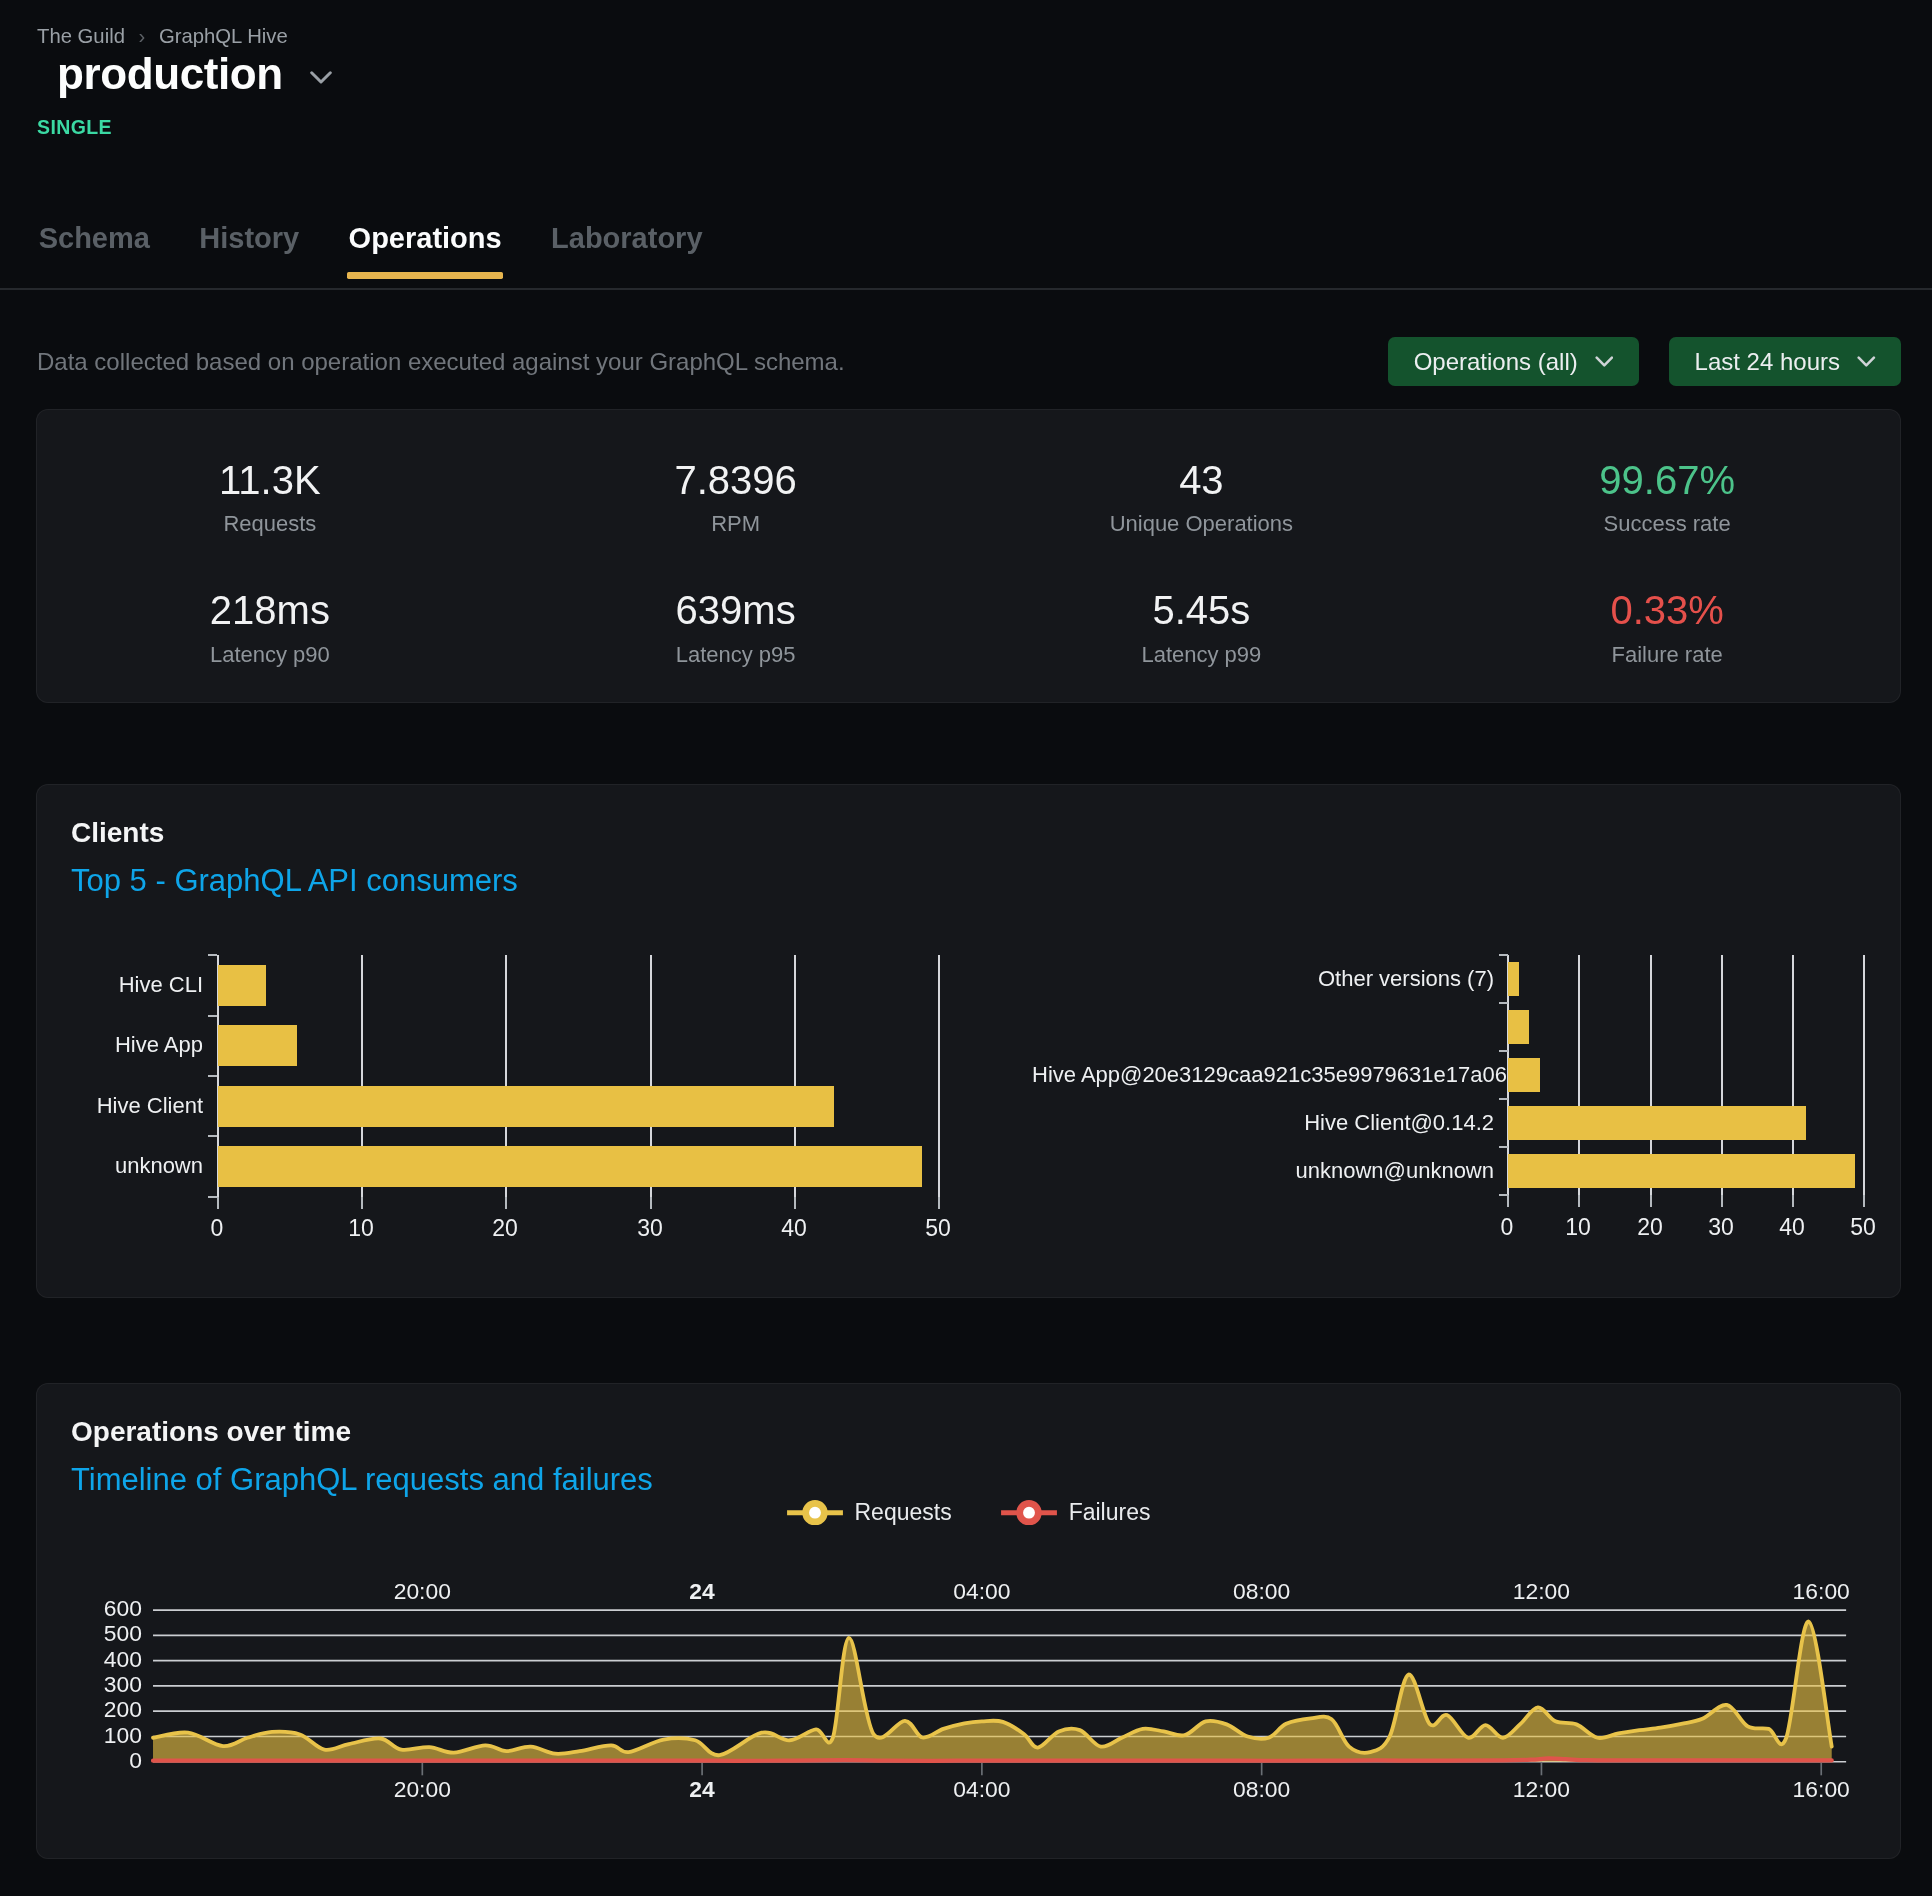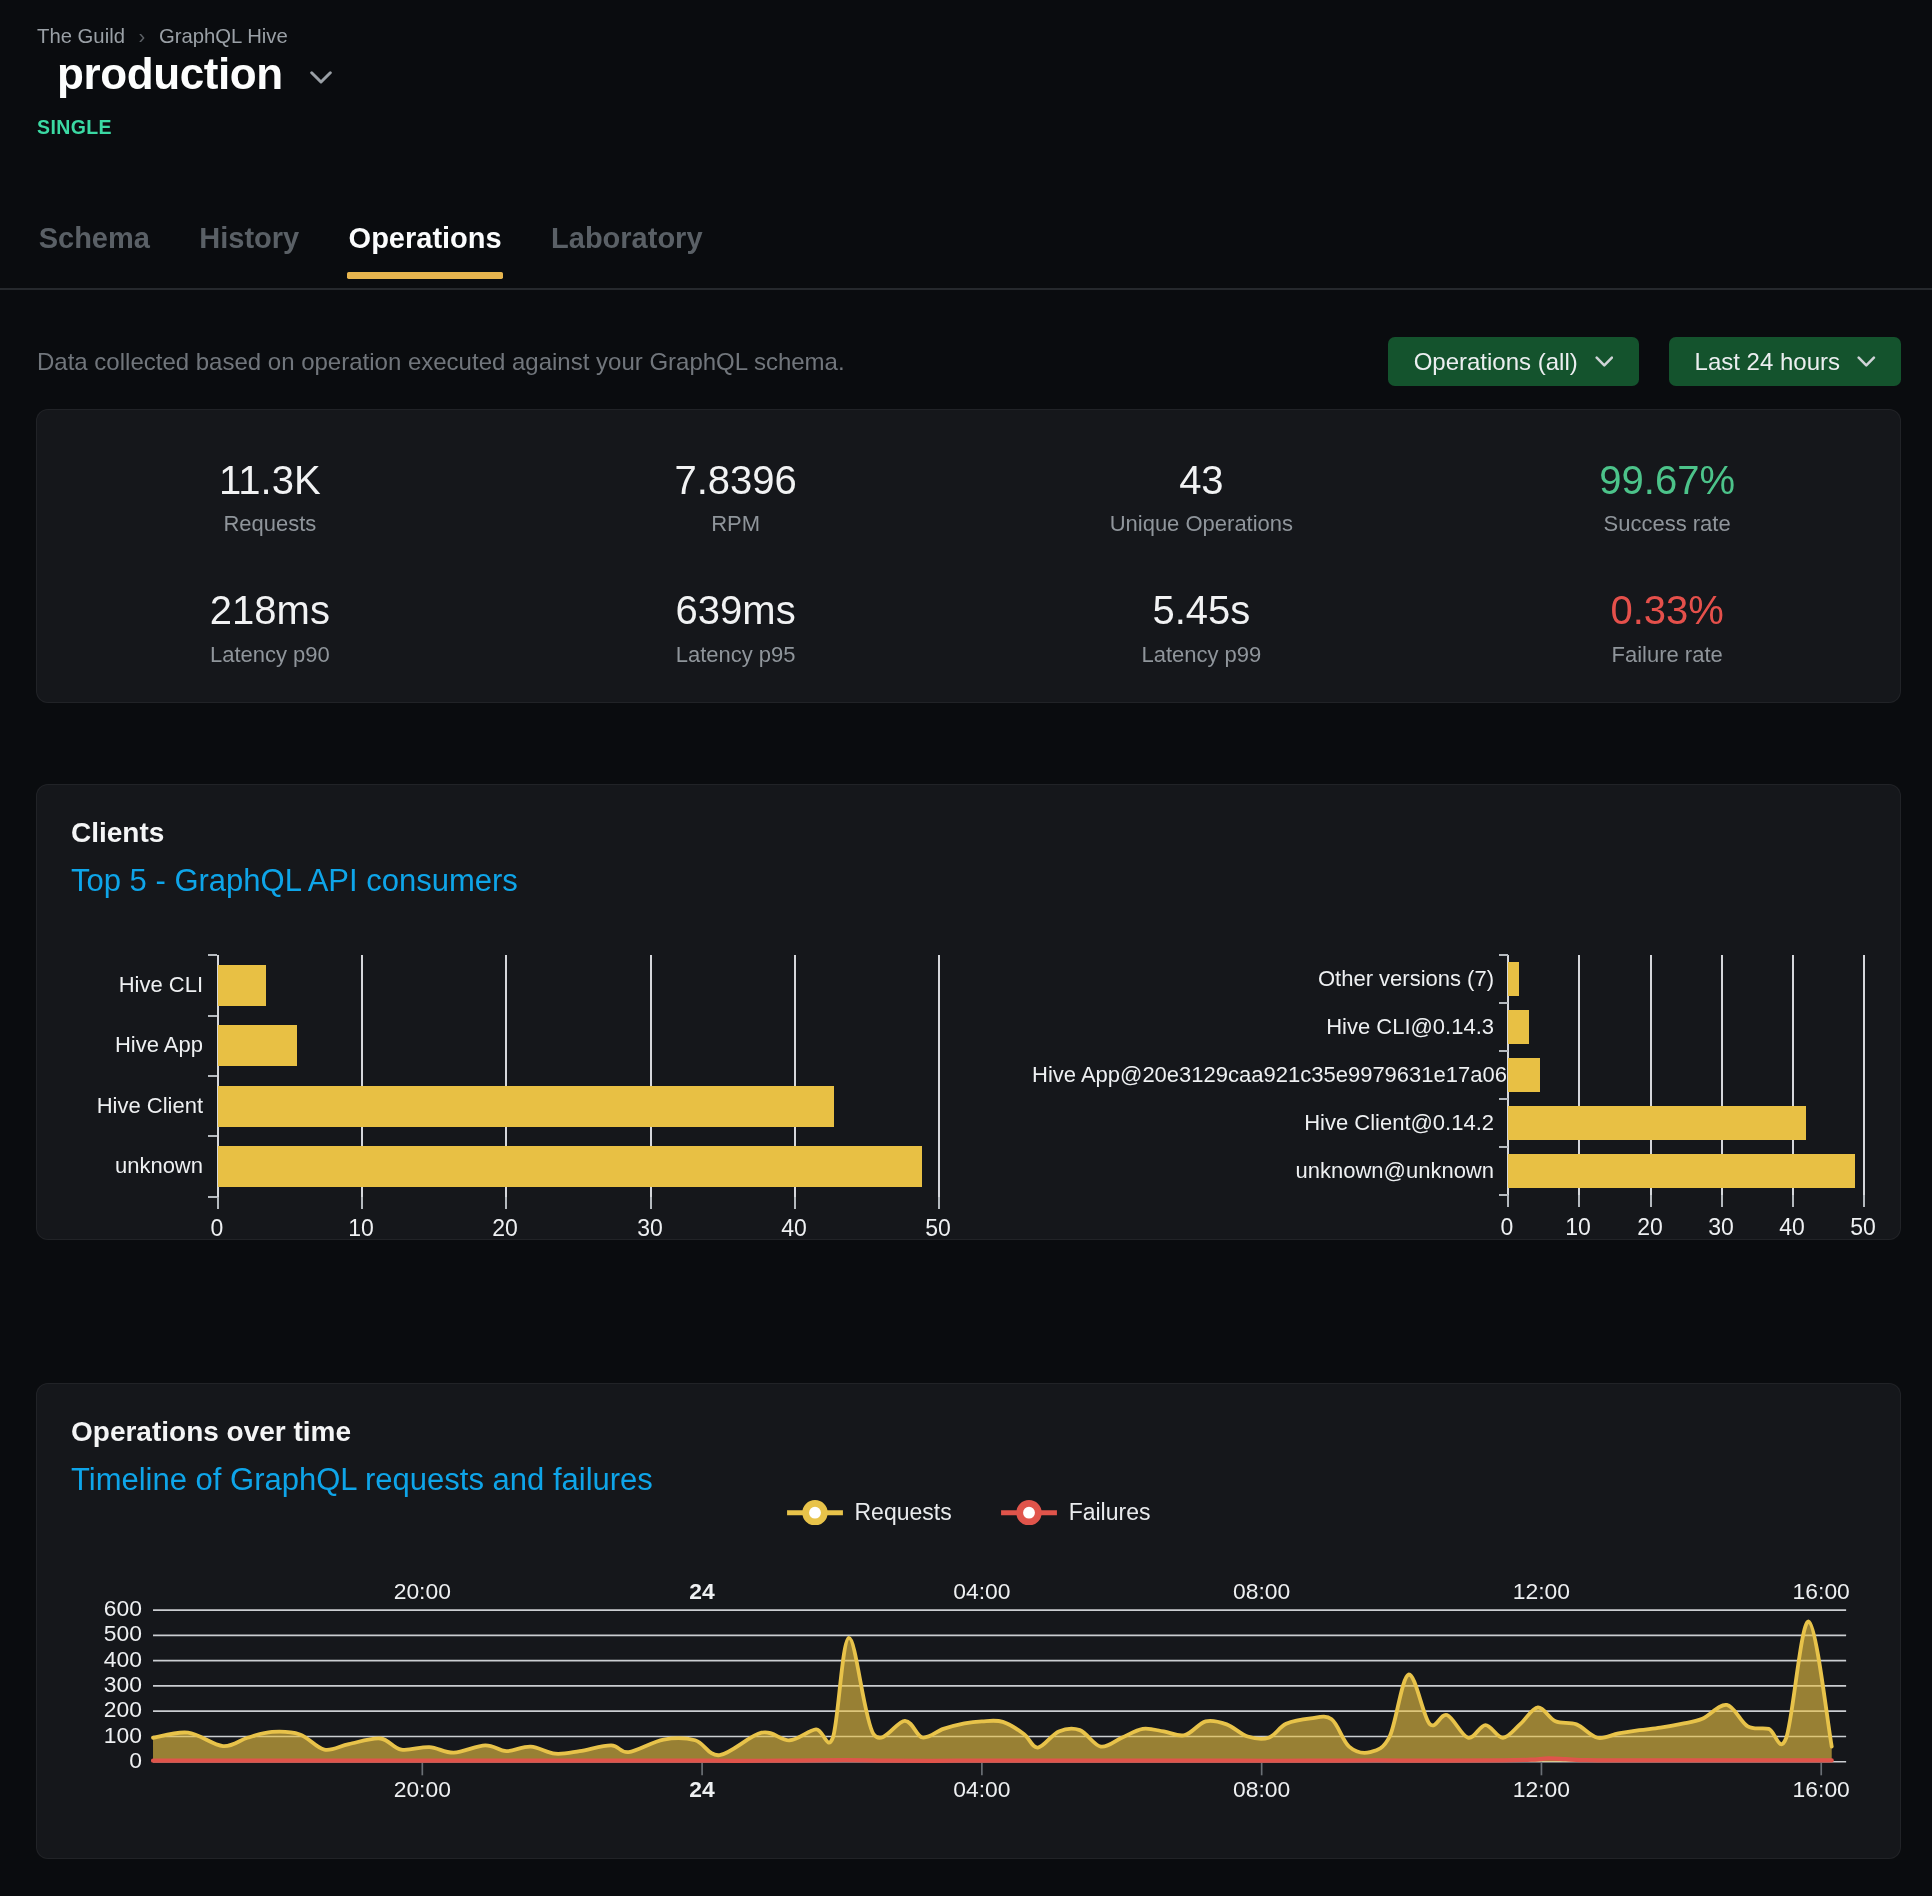--- a/index.html
+++ b/index.html
@@ -27,21 +27,21 @@
               background:#14532d;border-radius:6.8px;color:#eceef0;font-size:24px;
               font-family:"Liberation Sans",sans-serif;cursor:pointer;}
   
   .card{position:absolute;left:36px;width:1865px;background:#15171b;border:0.8px solid rgba(255,255,255,0.055);
         border-radius:12px;box-sizing:border-box;}
   .card-stats{top:409px;height:294px;display:grid;grid-template-columns:repeat(4,1fr);
               grid-template-rows:1fr 1fr;padding-top:22px;padding-bottom:8.5px;}
   .stat{display:flex;flex-direction:column;align-items:center;justify-content:center;gap:13.6px;}
   .stat-value{font-size:40px;font-weight:400;color:#f1f2f3;line-height:1;}
   .stat-label{font-size:22px;color:#8f959b;line-height:1;}
-  .card-clients{top:784px;height:456px;}
+  .card-clients{top:784px;height:514px;}
   .card-ops{top:1383px;height:476px;}
   .card-title{position:absolute;left:34px;top:32px;font-size:28px;font-weight:700;color:#f4f5f6;}
   .card-subtitle{position:absolute;left:34px;top:78px;font-size:31px;color:#0ea5e9;}
   
   .hbar{position:absolute;}
   .hbar .vline{position:absolute;top:0;width:1.7px;background:#dfe2e6;opacity:0.95;}
   .hbar .xstub{position:absolute;width:1.7px;height:12px;background:#b4b9be;}
   .hbar .ynotch{position:absolute;width:8.5px;height:1.7px;background:#b4b9be;}
   .hbar .blabel{position:absolute;left:0;text-align:right;font-size:22px;color:#eef0f2;white-space:nowrap;}
   .hbar .bar{position:absolute;background:var(--accent,#e8c044);}
@@ -189,21 +189,20 @@
         <div class="xstub" style="left: 831px; top: 240px;"></div>
         <div class="xlab" style="left: 831px; top: 259px;">50</div>
         <div class="ynotch" style="left: 467px; top: -0.8px;"></div>
         <div class="ynotch" style="left: 467px; top: 47px;"></div>
         <div class="ynotch" style="left: 467px; top: 95px;"></div>
         <div class="ynotch" style="left: 467px; top: 143px;"></div>
         <div class="ynotch" style="left: 467px; top: 191px;"></div>
         <div class="ynotch" style="left: 467px; top: 239px;"></div>
         <div class="blabel" style="top: 0px; width: 462px; line-height: 48px;">Other versions (7)</div>
         <div class="bar" style="left: 476px; top: 7px; height: 34px; width: 10.7px;"></div>
-        <div class="blabel" style="top: 48px; width: 462px; line-height: 48px;">Hive CLI@0.14.3</div>
         <div class="bar" style="left: 476px; top: 55px; height: 34px; width: 21px;"></div>
         <div class="blabel" style="top: 96px; width: 462px; line-height: 48px;">Hive App@20e3129caa921c35e9979631e17a0679</div>
         <div class="bar" style="left: 476px; top: 103px; height: 34px; width: 32px;"></div>
         <div class="blabel" style="top: 144px; width: 462px; line-height: 48px;">Hive Client@0.14.2</div>
         <div class="bar" style="left: 476px; top: 151px; height: 34px; width: 298px;"></div>
         <div class="blabel" style="top: 192px; width: 462px; line-height: 48px;">unknown@unknown</div>
         <div class="bar" style="left: 476px; top: 199px; height: 34px; width: 347px;"></div>
       </div>
   </section>
 

